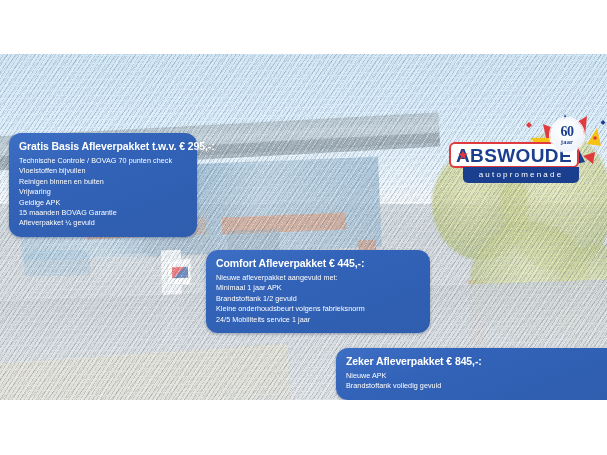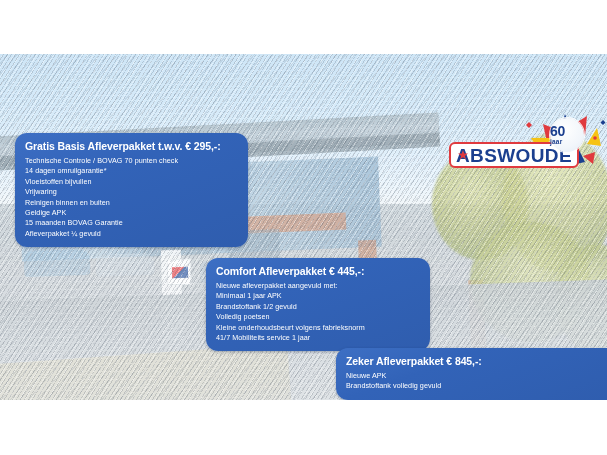--- a/index.html
+++ b/index.html
@@ -199,22 +199,22 @@
   .panel ul {
     margin: 0; padding: 0; list-style: none;
   }
   .panel li {
     font-size: 7.2px;
     line-height: 10.4px;
     white-space: nowrap;
     letter-spacing: 0.05px;
   }
 
-  #panel-basis   { left: 15px;  top: 79px;  width: 233px; }
-  #panel-comfort { left: 206px; top: 204px; width: 224px; }
+  #panel-basis   { left: 9px;  top: 79px;  width: 188px; }
+  #panel-comfort { left: 206px; top: 196px; width: 224px; }
   #panel-zeker   { left: 336px; top: 294px; width: 286px; }
 
   
   #logo-wrap {
     position: absolute;
     left: 449px; top: 58px;
     width: 158px; height: 78px;
   }
 
   
@@ -253,21 +253,21 @@
     font-size: 8px;
     letter-spacing: 2.2px;
     line-height: 8px;
   }
 
   #badge60 {
     position:absolute; left:101px; top:6px; width:34px; height:34px;
     border-radius:50%;
     background: radial-gradient(circle at 42% 34%, #ffffff 0%, #f2f6fb 60%, #e3ecf6 100%);
     box-shadow: 0 0 0 1px rgba(255,255,255,.9);
-    display:flex; flex-direction:column; justify-content:center;
+    display:flex; flex-direction:column; align-items:center; justify-content:center;font-family:Liberation Serif, serif;
   }
   #badge60 .num {
     color:#1b3f8f; font-weight:bold; font-size:14px; line-height:13px; letter-spacing:-0.4px;
   }
   #badge60 .jaar {
     color:#1b3f8f; font-weight:bold; font-size:6.5px; line-height:7px; letter-spacing:.2px;
   }
 </style>
 </head>
 <body>
@@ -308,39 +308,37 @@
     <div id="sand"></div>
 
     <div id="haze"></div>
     <div id="hatch"></div>
     <div id="hatch2"></div>
 
     <div class="panel" id="panel-basis">
       <h2>Gratis Basis Afleverpakket t.w.v. € 295,-:</h2>
       <ul>
         <li>Technische Controle / BOVAG 70 punten check</li>
-        <li>14 dagen omruilgarantie*</li>
         <li>Vloeistoffen bijvullen</li>
+        <li>Reinigen binnen en buiten</li>
         <li>Vrijwaring</li>
-        <li>Reinigen binnen en buiten</li>
         <li>Geldige APK</li>
         <li>15 maanden  BOVAG Garantie</li>
         <li>Afleverpakket ¼ gevuld</li>
       </ul>
     </div>
 
     <div class="panel" id="panel-comfort">
       <h2>Comfort Afleverpakket € 445,-:</h2>
       <ul>
         <li>Nieuwe afleverpakket aangevuld met:</li>
         <li>Minimaal 1 jaar APK</li>
         <li>Brandstoftank 1/2 gevuld</li>
-        <li>Volledig poetsen</li>
         <li>Kleine onderhoudsbeurt  volgens fabrieksnorm</li>
-        <li>41/7 Mobiliteits service 1 jaar</li>
+        <li>24/5 Mobiliteits service 1 jaar</li>
       </ul>
     </div>
 
     <div class="panel" id="panel-zeker">
       <h2>Zeker Afleverpakket € 845,-:</h2>
       <ul>
         <li>Nieuwe APK</li>
         <li>Brandstoftank volledig gevuld</li>
 
       </ul>
@@ -364,20 +362,23 @@
         <circle cx="10" cy="40" r="1.6" fill="#1b3f8f"></circle>
       </svg>
 
       <div id="logo-plate">
         <svg id="logo-star" viewBox="0 0 10 10">
           <polygon points="5,0 6.2,3.6 10,3.6 6.9,5.9 8.1,9.6 5,7.3 1.9,9.6 3.1,5.9 0,3.6 3.8,3.6" fill="#e03a3e"></polygon>
         </svg>
         <span id="logo-word">ABSWOUDE</span>
       </div>
 
+      <div id="logo-sub">
+        <span>autopromenade</span>
+      </div>
 
       <div id="badge60">
         <span class="num">60</span>
         <span class="jaar">jaar</span>
       </div>
 
     </div>
 
   </div>
 </div>

